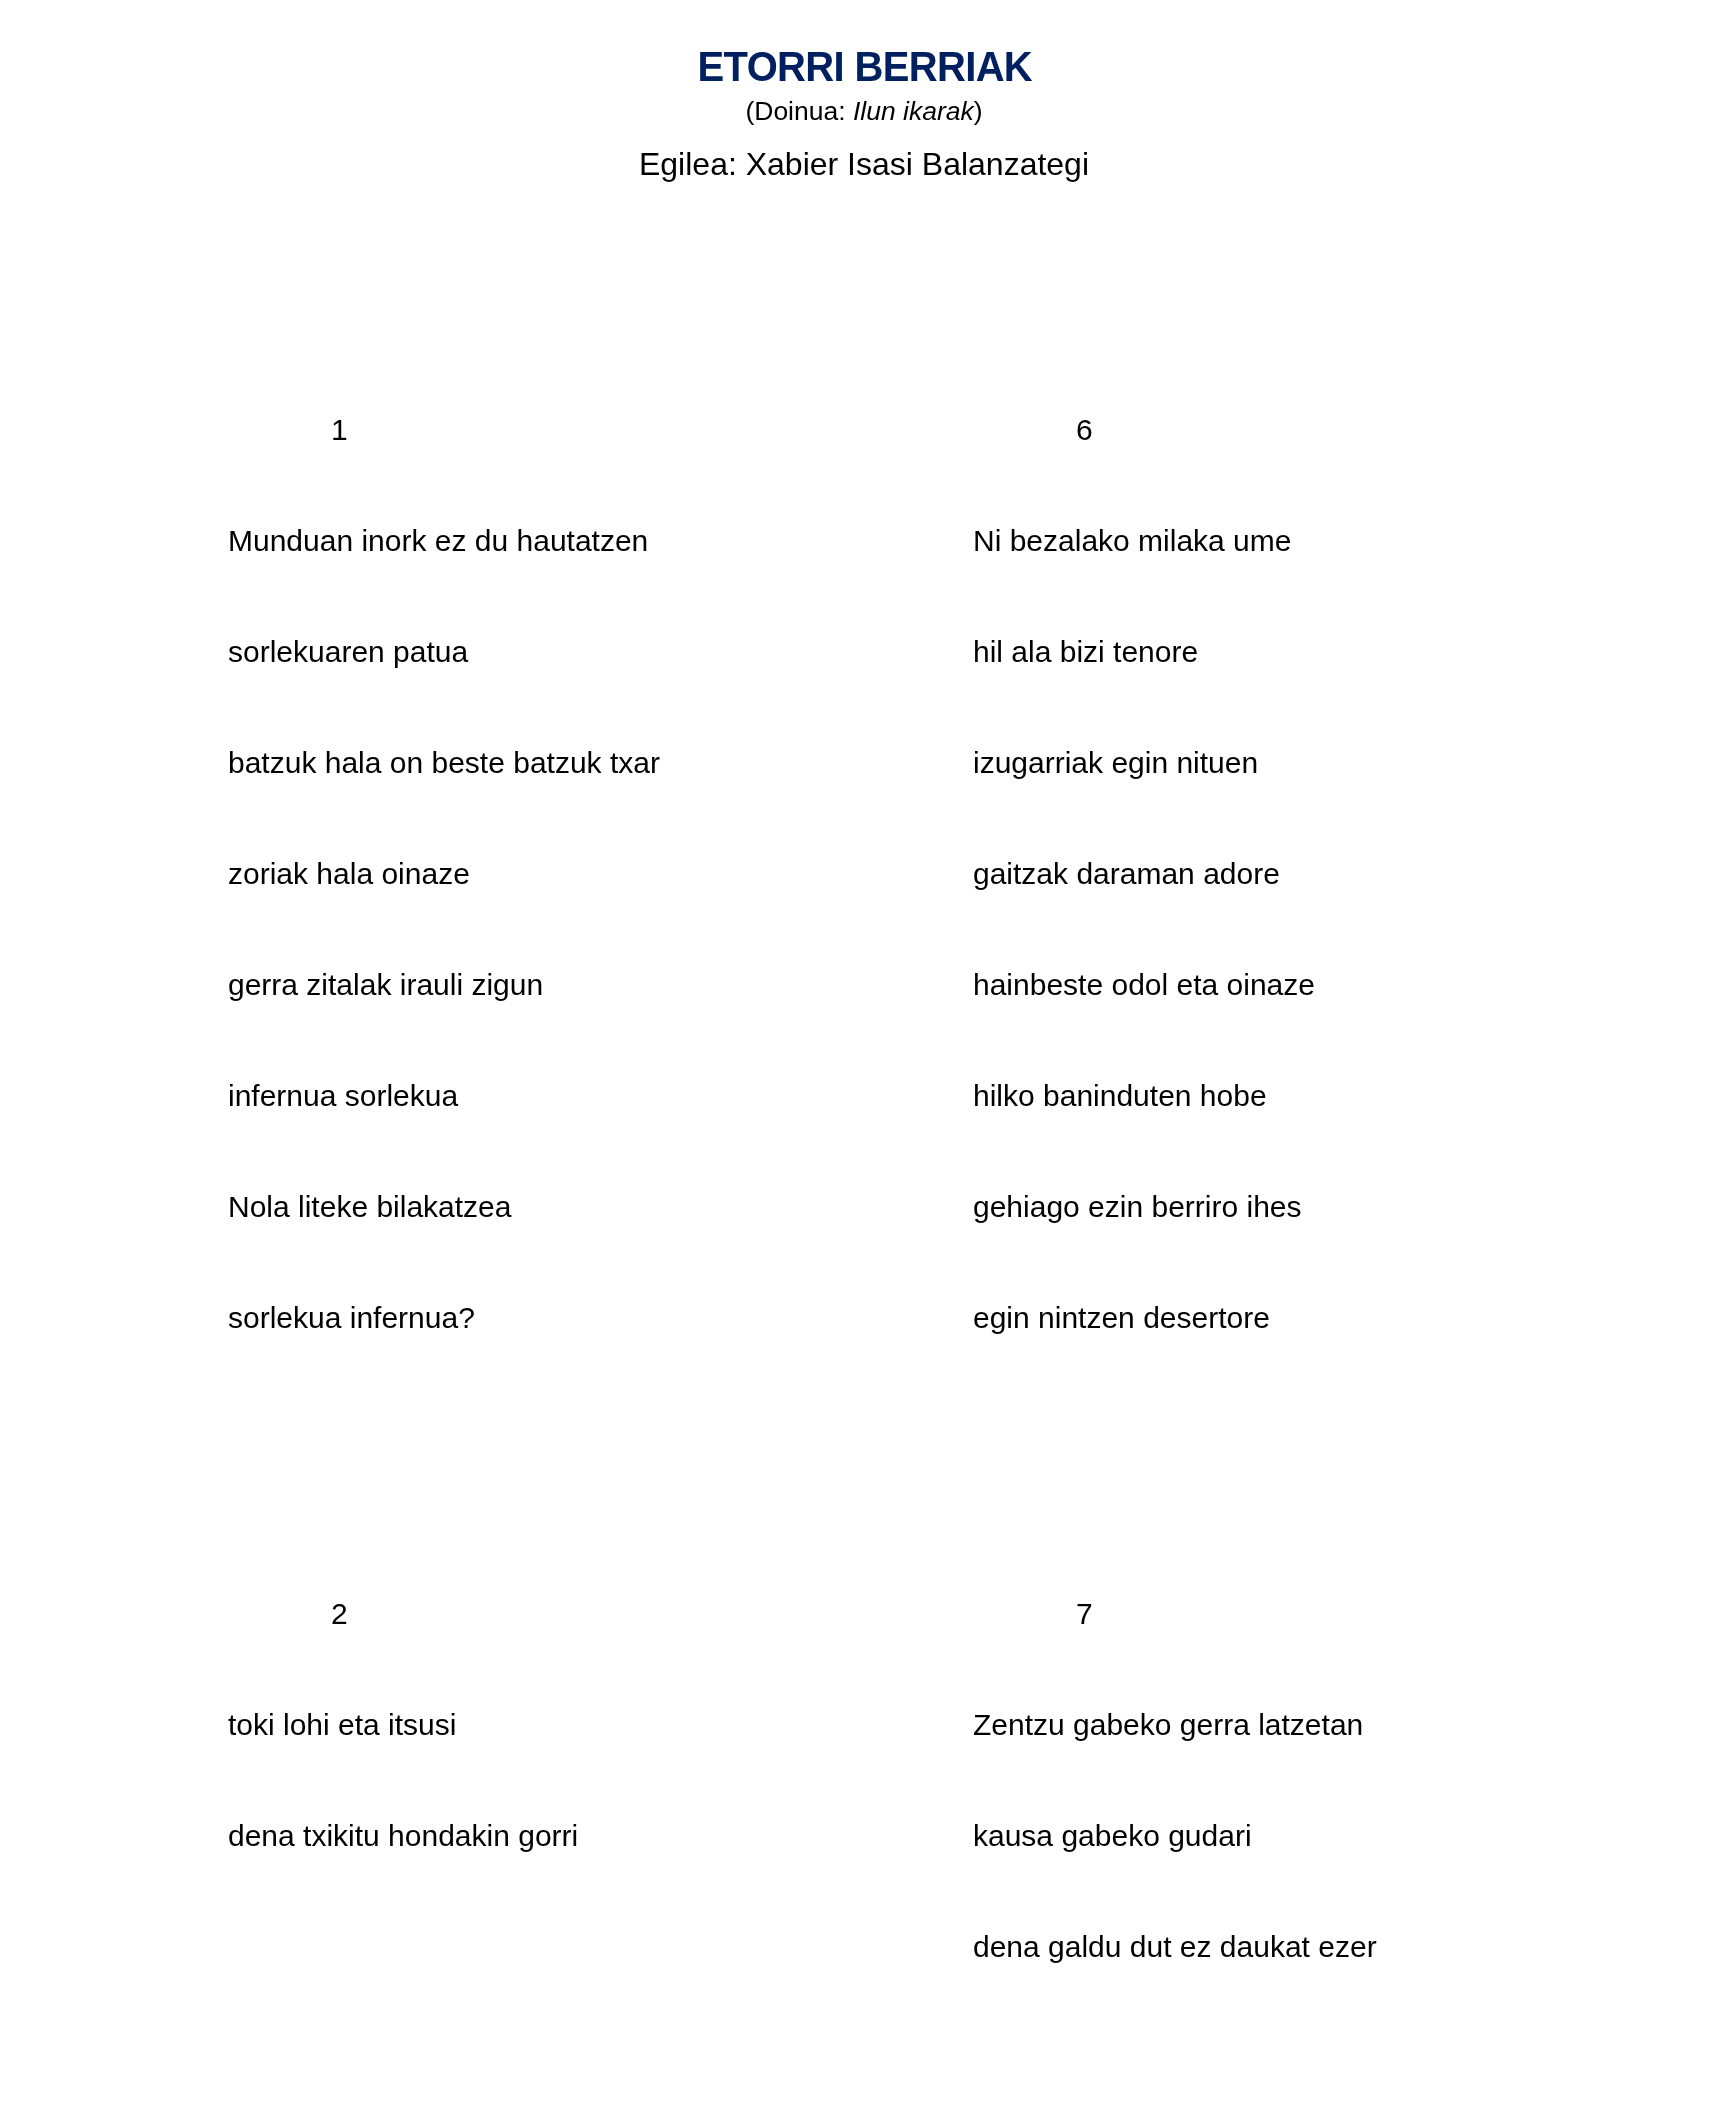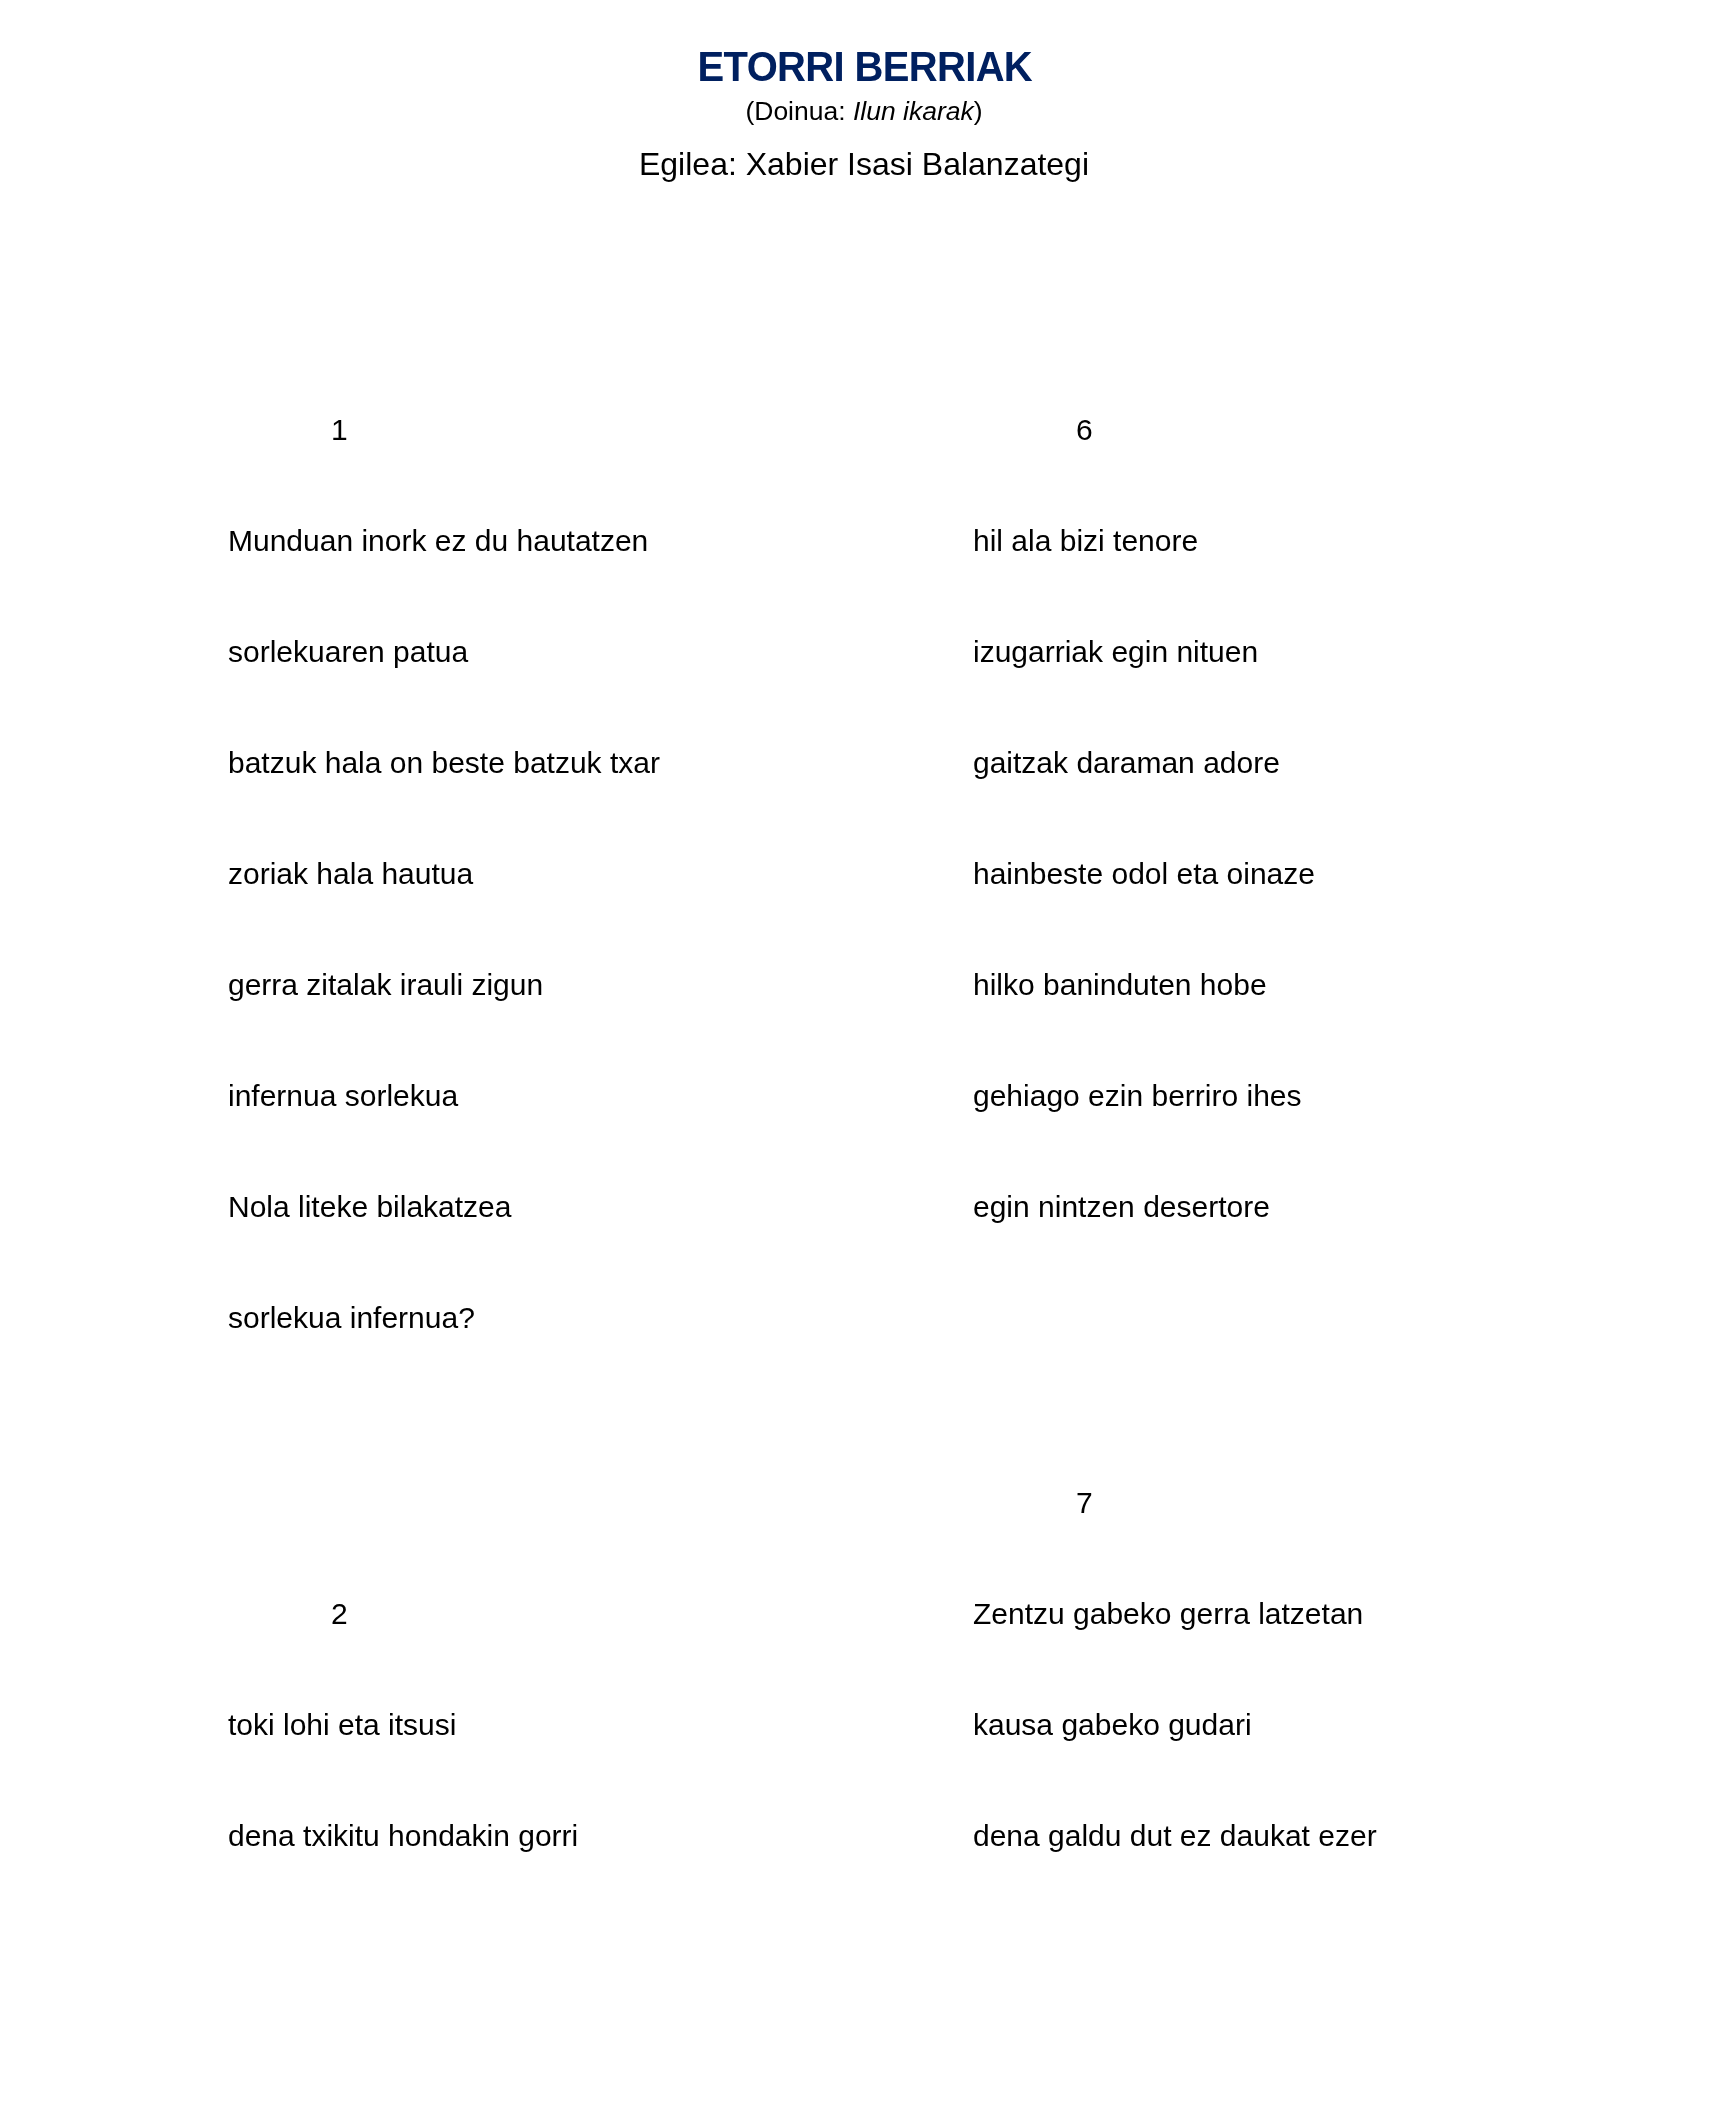--- a/index.html
+++ b/index.html
@@ -78,21 +78,21 @@
 <div class="header subtitle"><span>(Doinua: </span><span class="tune">Ilun ikarak</span><span>)</span></div>
 
 <div class="header author">Egilea: Xabier Isasi Balanzategi</div>
 
 <div class="column col-left">
   <div class="stanza">
     <span class="stanza-number">1</span>
     <span class="verse-line">Munduan inork ez du hautatzen</span>
     <span class="verse-line">sorlekuaren patua</span>
     <span class="verse-line">batzuk hala on beste batzuk txar</span>
-    <span class="verse-line">zoriak hala hautua</span>
+    <span class="verse-line">zoriak hala oinaze</span>
     <span class="verse-line">gerra zitalak irauli zigun</span>
     <span class="verse-line">infernua sorlekua</span>
     <span class="verse-line">Nola liteke bilakatzea</span>
     <span class="verse-line">sorlekua infernua?</span>
   </div>
   <div class="stanza">
     <span class="stanza-number">2</span>
     <span class="verse-line">toki lohi eta itsusi</span>
     <span class="verse-line">dena txikitu hondakin gorri</span>
     
@@ -101,20 +101,21 @@
     
   </div>
   
   
   
 </div>
 
 <div class="column col-right">
   <div class="stanza">
     <span class="stanza-number">6</span>
+    <span class="verse-line">Ni bezalako milaka ume</span>
     <span class="verse-line">hil ala bizi tenore</span>
     <span class="verse-line">izugarriak egin nituen</span>
     <span class="verse-line">gaitzak daraman adore</span>
     <span class="verse-line">hainbeste odol eta oinaze</span>
     <span class="verse-line">hilko baninduten hobe</span>
     <span class="verse-line">gehiago ezin berriro ihes</span>
     <span class="verse-line">egin nintzen desertore</span>
   </div>
   <div class="stanza">
     <span class="stanza-number">7</span>

